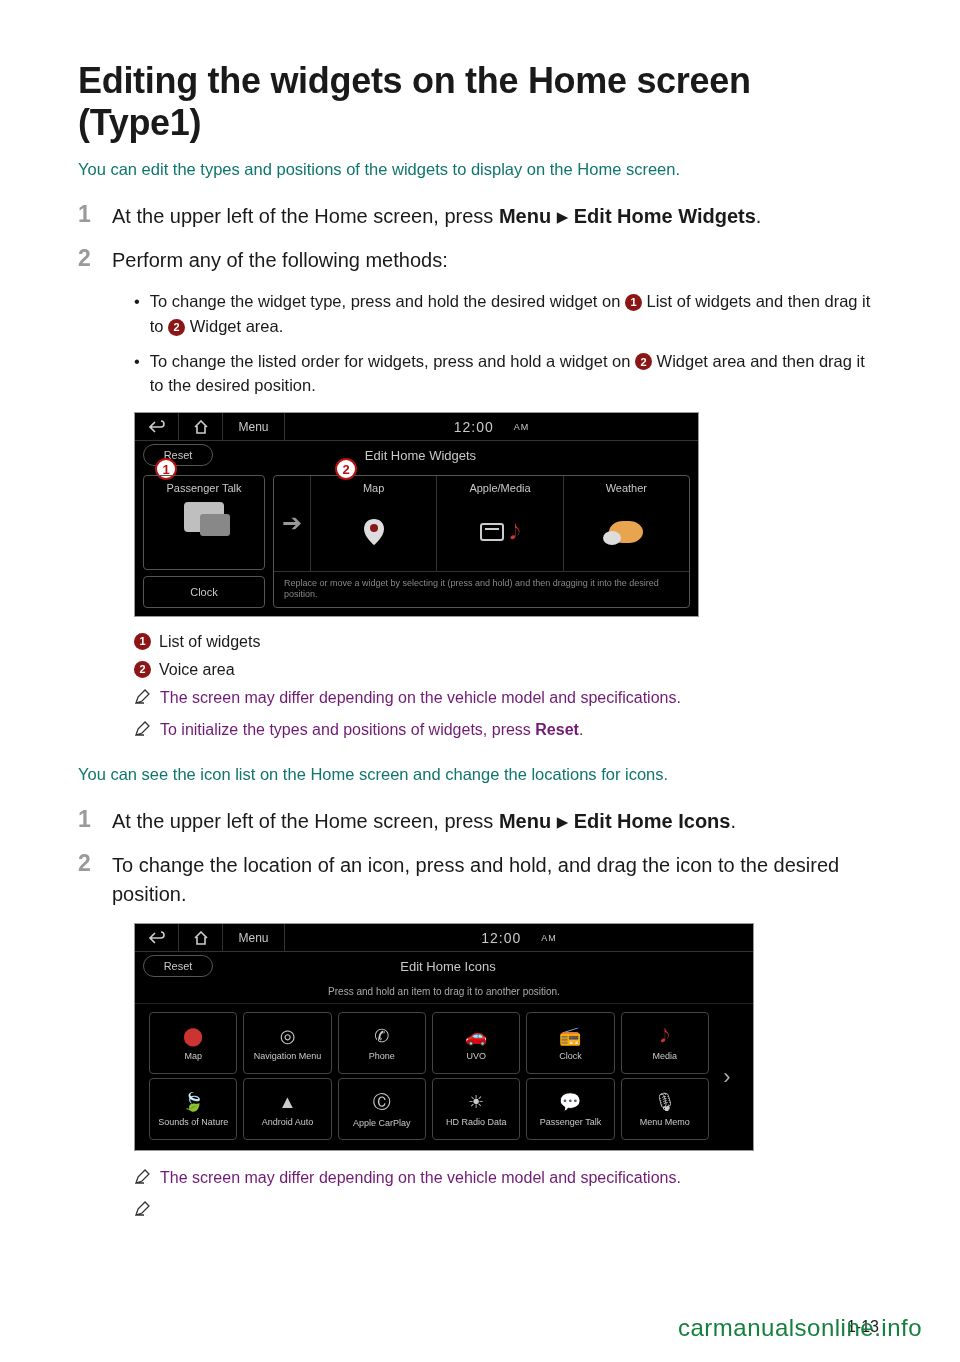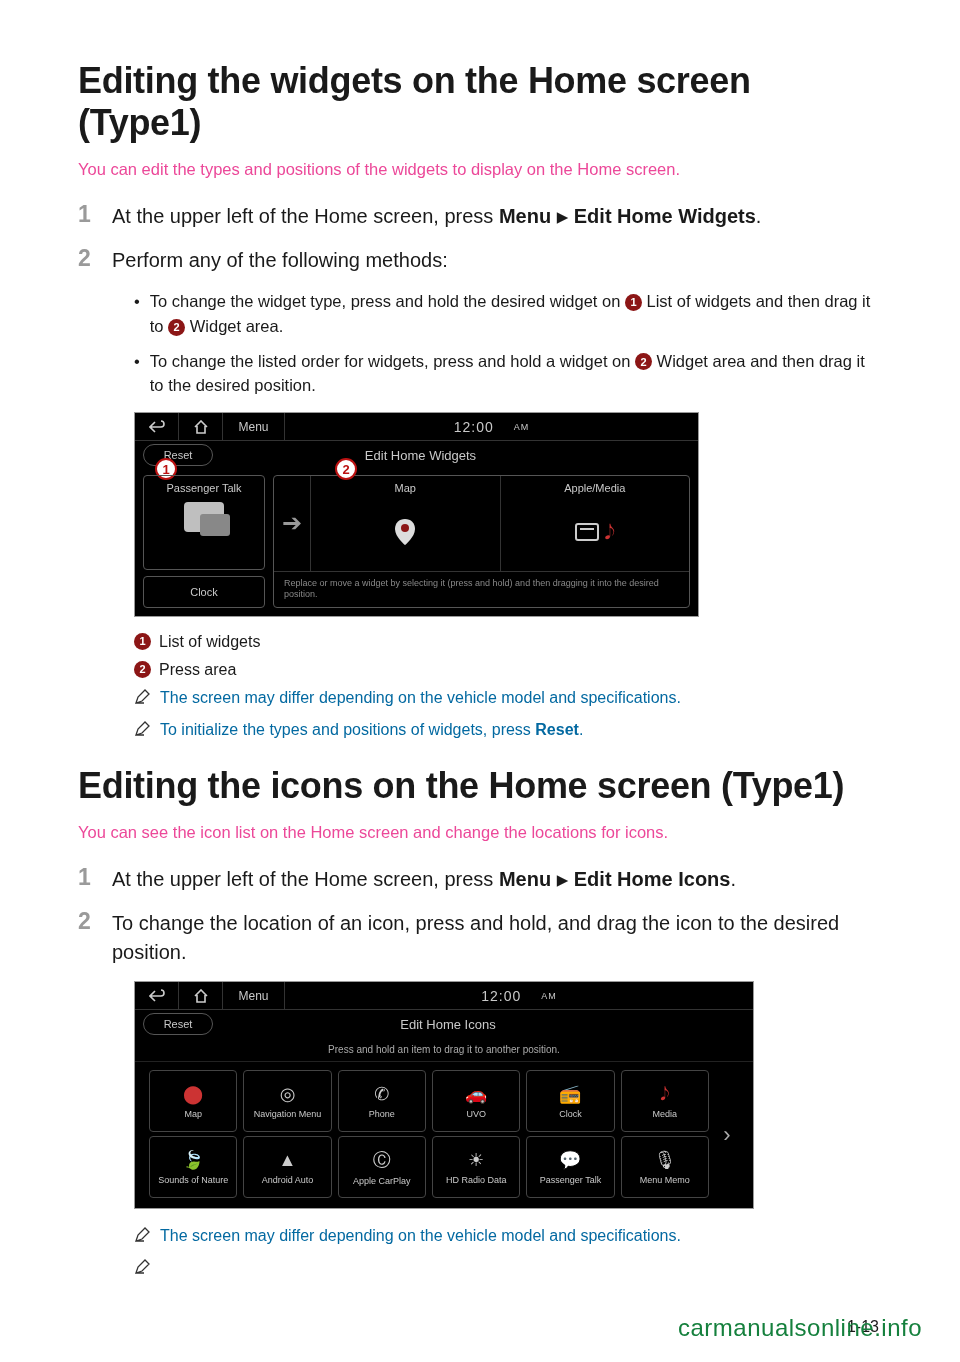--- a/index.html
+++ b/index.html
@@ -13,21 +13,21 @@
   }
   h2 {
     font-size: 36px;
     font-weight: 700;
     margin-bottom: 16px;
     letter-spacing: -0.3px;
   }
   .intro {
     font-size: 16.5px;
     margin-bottom: 22px;
-    color: #ec4899;
+    color: #0f766e;
   }
   .step {
     display: flex;
     gap: 12px;
     margin-bottom: 14px;
   }
   .step-num {
     font-size: 23px;
     font-weight: 600;
     color: #9a9a9a;
@@ -176,21 +176,21 @@
   .callout1{ left:20px; }
   .callout2{ left:200px; }
   .legend {
     margin: 0 0 10px 56px;
   }
   .legend-item {
     display:flex;align-items:center;gap:8px;font-size:16px;margin-bottom:10px;
   }
   .note {
     display:flex;gap:10px;font-size:16px;margin:0 0 14px 56px;
-    align-items:flex-start;color:#0369a1;
+    align-items:flex-start;color:#701a75;
   }
   .note-icon{
     width:16px;flex-shrink:0;color:#333;
   }
   .section2 { margin-top: 26px; }
   .screenshot2 {
     margin: 10px 0 18px 56px;
     width:620px;
     background:#000;color:#c9c9c9;font-size:11px;
     border:1px solid #999;
@@ -313,34 +313,40 @@
               </svg>
           </div>
         </div>
         <div class="ss-widget">
           <div class="ss-slot-label">Apple/Media</div>
           <div class="ss-widget-icon">
             <div class="radio-ico"></div>
             <span class="music-ico" style="color:#c33;">𝅘𝅥𝅮</span>
           </div>
         </div>
+        <div class="ss-widget">
+          <div class="ss-slot-label">Weather</div>
+          <div class="ss-widget-icon">
+              <div class="cloud-ico"></div>
+            </div>
+        </div>
       </div>
       <div class="ss-hint">Replace or move a widget by selecting it (press and hold) and then dragging it into the desired position.</div>
     </div>
   </div>
 </div>
 
 <div class="legend">
   <div class="legend-item">
     <span class="num-circle">1</span>
     <span>List of widgets</span>
   </div>
   <div class="legend-item">
     <span class="num-circle">2</span>
-    <span>Press area</span>
+    <span>Voice area</span>
   </div>
 </div>
 
 <div class="note">
   <span class="note-icon">
     <svg width="16" height="16" viewBox="0 0 16 16">
         <path d="M2 14 L4 8 L11 1 L15 5 L8 12 L2 14 Z M2 14 H10" stroke="#333" stroke-width="1.3" fill="none"></path>
       </svg>
   </span>
   <span>The screen may differ depending on the vehicle model and specifications.</span>
@@ -350,21 +356,20 @@
     <svg width="16" height="16" viewBox="0 0 16 16">
         <path d="M2 14 L4 8 L11 1 L15 5 L8 12 L2 14 Z M2 14 H10" stroke="#333" stroke-width="1.3" fill="none"></path>
       </svg>
   </span>
   <span>
     <span>To initialize the types and positions of widgets, press </span><b>Reset</b><span>.</span>
   </span>
 </div>
 
 <div class="section2">
-<h2>Editing the icons on the Home screen (Type1)</h2>
 <p class="intro">You can see the icon list on the Home screen and change the locations for icons.</p>
 
 <div class="step">
   <div class="step-num">1</div>
   <div class="step-text">
     <span>At the upper left of the Home screen, press </span><b>Menu</b>
     <span class="arrow-sep">▶</span>
     <b>Edit Home Icons</b><span>.</span>
   </div>
 </div>

